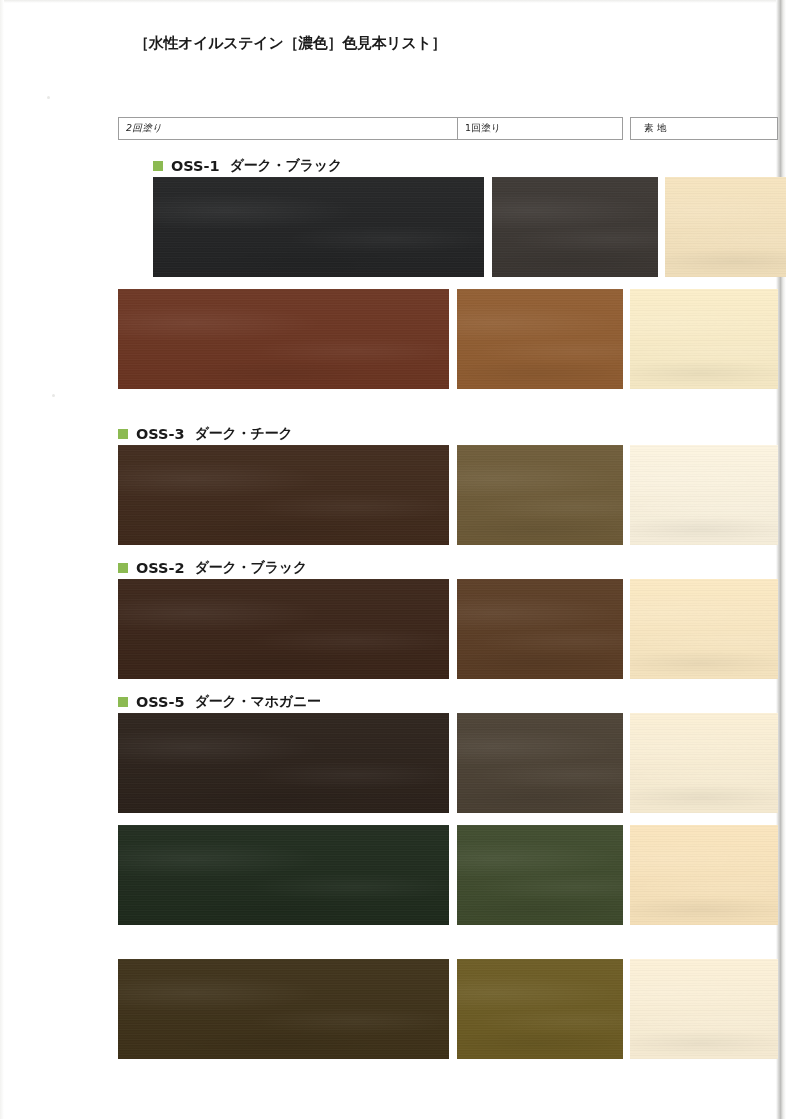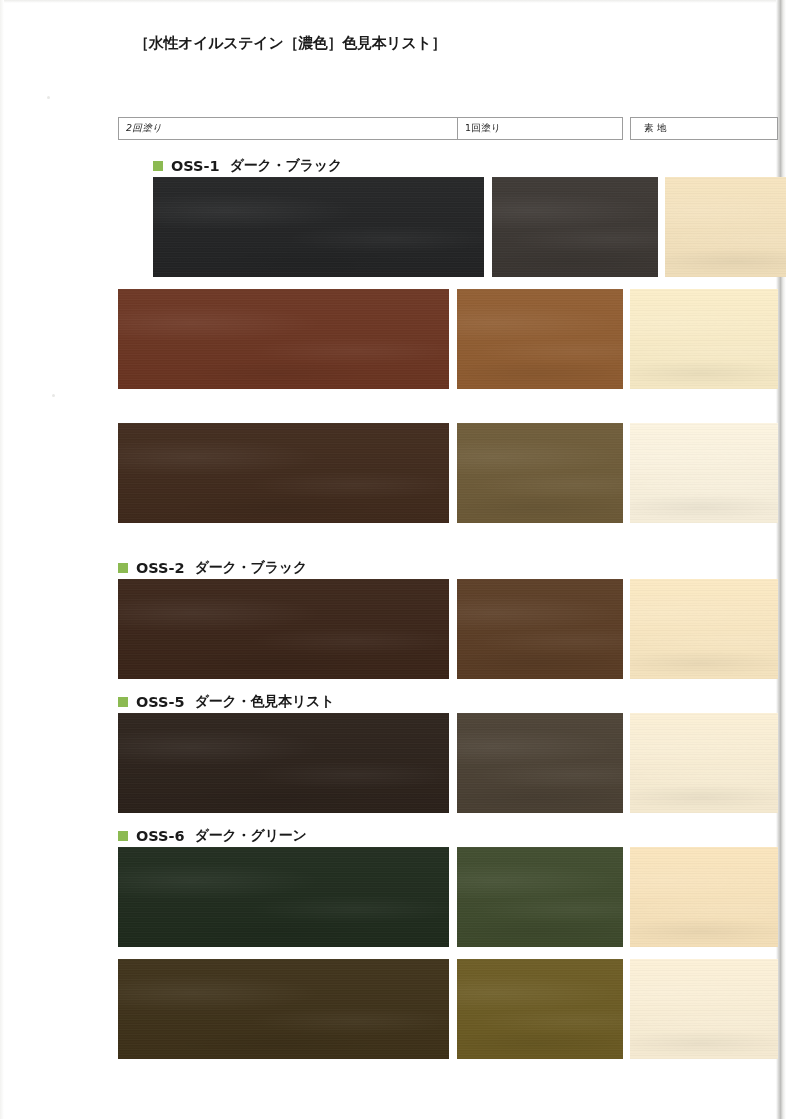--- a/index.html
+++ b/index.html
@@ -239,20 +239,25 @@
             <div class="grain"></div>
             <div class="grain2"></div>
           </div>
           <div class="swatch s2" style="background: rgb(251, 238, 201);">
             <div class="grain"></div>
             <div class="grain2"></div>
           </div>
         </div>
       </div>
       <div class="sample" style="top: 423px;">
+        <div class="sample-label">
+          <span class="bullet" style="background: rgb(140, 186, 82);"></span>
+          <span class="code">OSS-3</span>
+          <span class="name">ダーク・チーク</span>
+        </div>
         <div class="swatch-row">
           <div class="swatch s0" style="background: rgb(64, 42, 28);">
             <div class="grain"></div>
             <div class="grain2"></div>
           </div>
           <div class="swatch s1" style="background: rgb(110, 91, 56);">
             <div class="grain"></div>
             <div class="grain2"></div>
           </div>
           <div class="swatch s2" style="background: rgb(252, 244, 224);">
@@ -279,43 +284,38 @@
           <div class="swatch s2" style="background: rgb(251, 233, 195);">
             <div class="grain"></div>
             <div class="grain2"></div>
           </div>
         </div>
       </div>
       <div class="sample" style="top: 691px; text-align: center;">
         <div class="sample-label">
           <span class="bullet" style="background: rgb(140, 186, 82);"></span>
           <span class="code">OSS-5</span>
-          <span class="name">ダーク・色見本リスト</span>
+          <span class="name">ダーク・マホガニー</span>
         </div>
         <div class="swatch-row">
           <div class="swatch s0" style="background: rgb(44, 34, 27);">
             <div class="grain"></div>
             <div class="grain2"></div>
           </div>
           <div class="swatch s1" style="background: rgb(75, 65, 52);">
             <div class="grain"></div>
             <div class="grain2"></div>
           </div>
           <div class="swatch s2" style="background: rgb(251, 240, 214);">
             <div class="grain"></div>
             <div class="grain2"></div>
           </div>
         </div>
       </div>
       <div class="sample" style="top: 825px;">
-        <div class="sample-label">
-          <span class="bullet" style="background: rgb(140, 186, 82);"></span>
-          <span class="code">OSS-6</span>
-          <span class="name">ダーク・グリーン</span>
-        </div>
         <div class="swatch-row">
           <div class="swatch s0" style="background: rgb(31, 43, 29);">
             <div class="grain"></div>
             <div class="grain2"></div>
           </div>
           <div class="swatch s1" style="background: rgb(63, 75, 45);">
             <div class="grain"></div>
             <div class="grain2"></div>
           </div>
           <div class="swatch s2" style="background: rgb(250, 229, 189);">

